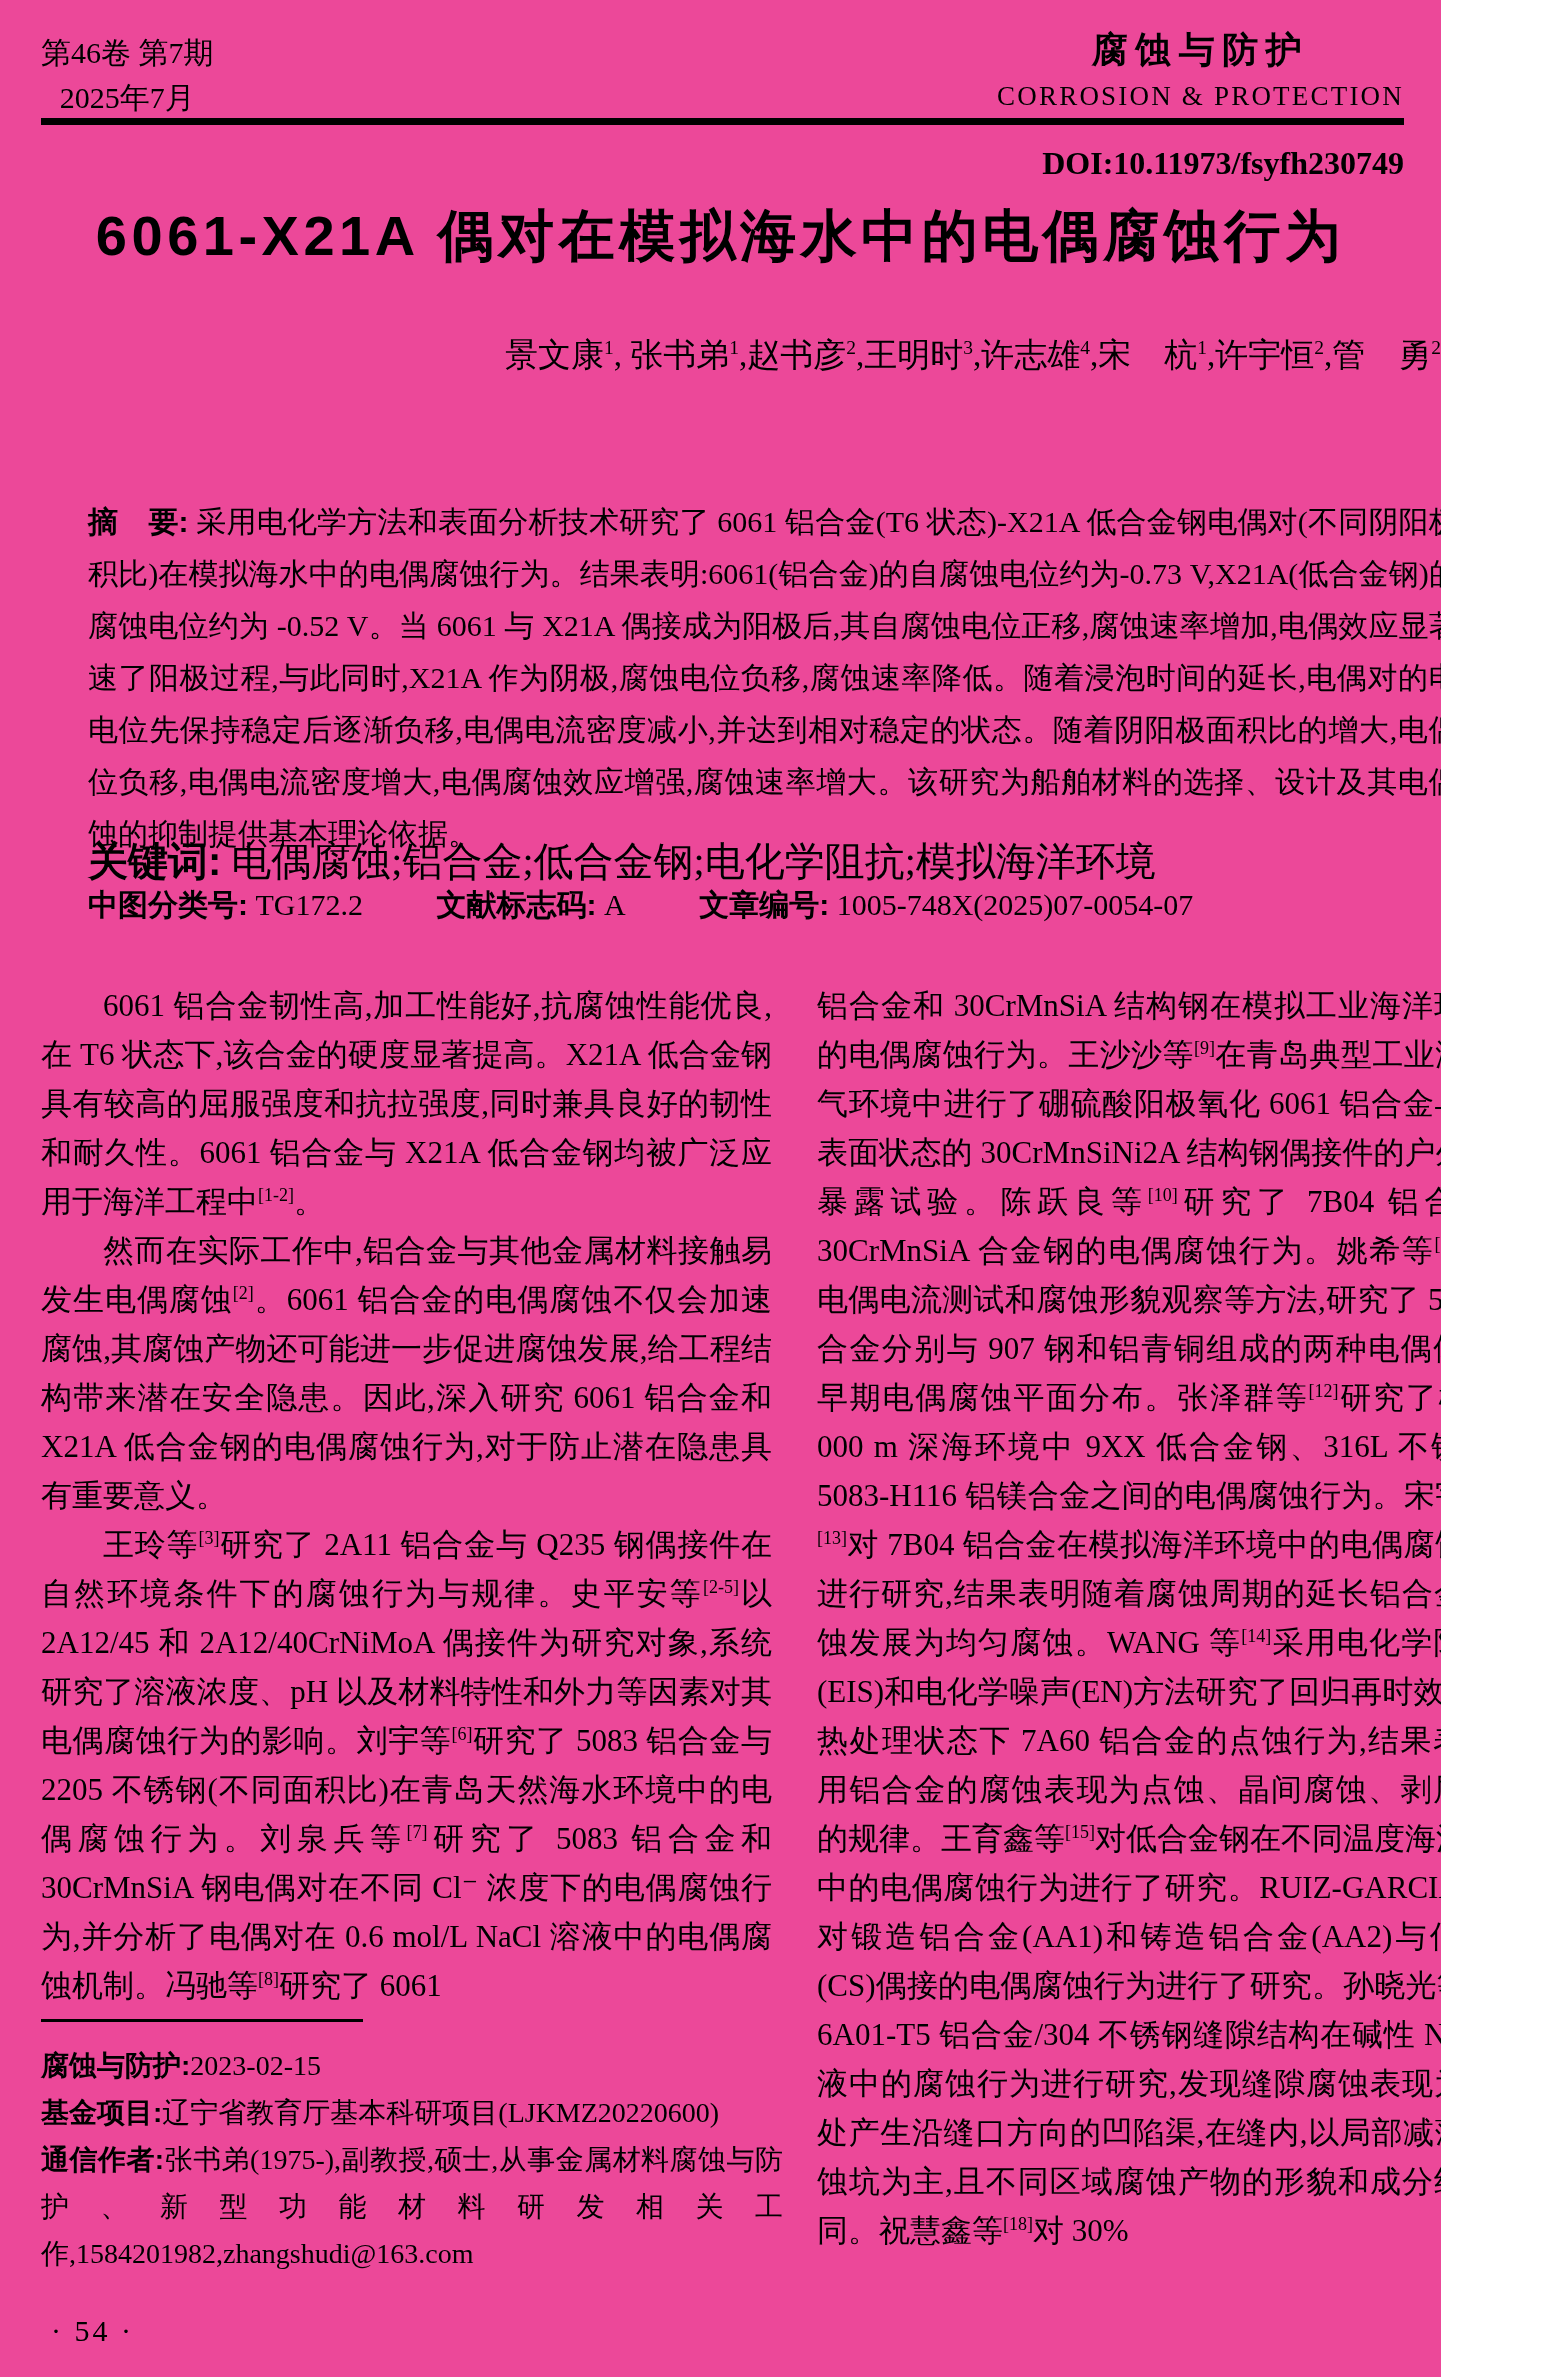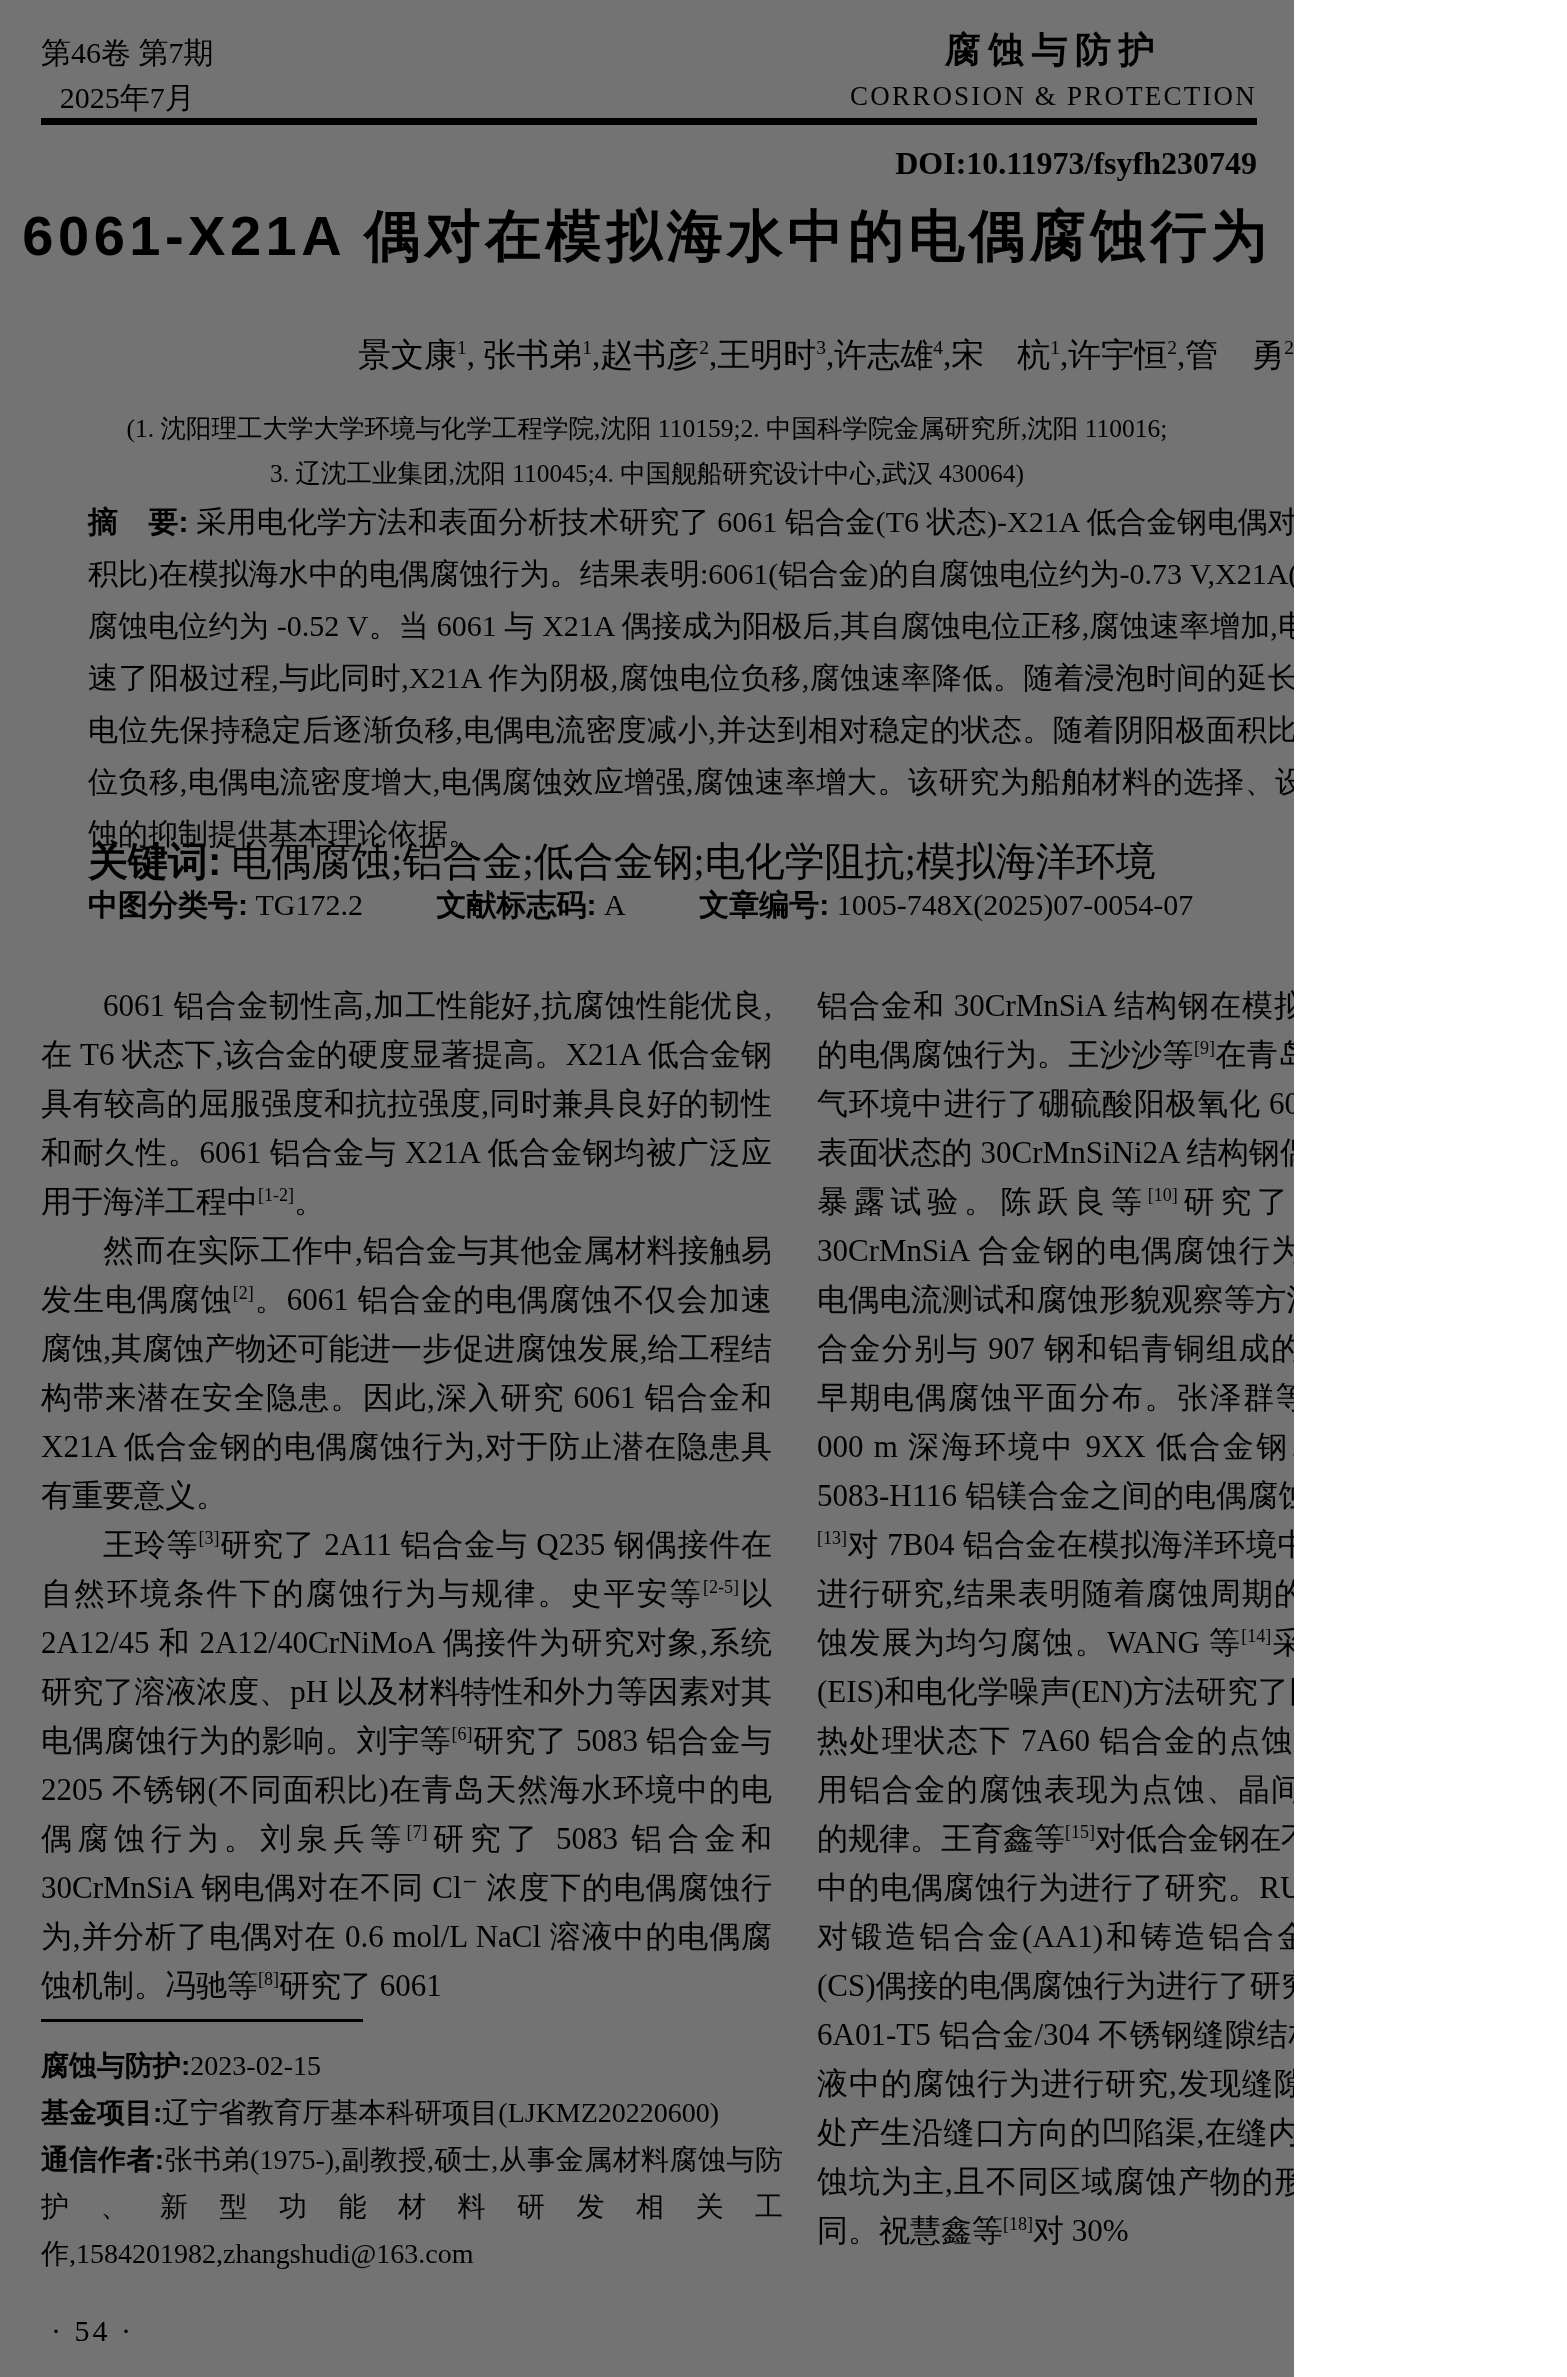--- a/index.html
+++ b/index.html
@@ -1,18 +1,18 @@
 <!DOCTYPE html>
 <html style="font-size:12px"><head>
 <meta charset="utf-8">
 <style>
   html,body { margin:0; padding:0; background:#ffffff; }
   .page {
-    position:relative; width:1294px; height:2377px;
-    background:#737373; color:#000; overflow:hidden;
+    position:relative; width:1441px; height:2377px;
+    background:#ec4899; color:#000; overflow:hidden;
     font-family:"Liberation Serif","DejaVu Serif",serif;
   }
   .ht { font-family:"Liberation Sans","DejaVu Sans",sans-serif; font-weight:bold; }
 
   
   .header { position:absolute; top:30px; left:41px; right:37px;
             display:flex; justify-content:space-between; align-items:flex-start; }
   .header-left, .header-right { font-size:30px; line-height:45px; text-align:center; }
   .header-center { text-align:center; }
   .journal-cn { font-family:"Liberation Sans","DejaVu Sans",sans-serif; font-weight:bold;
@@ -74,24 +74,20 @@
   </div>
 
   <div class="header-rule"></div>
 
   <div class="doi">DOI:10.11973/fsyfh230749</div>
 
   <div class="title">6061-X21A 偶对在模拟海水中的电偶腐蚀行为</div>
 
   <div class="authors">景文康<sup>1</sup>, 张书弟<sup>1</sup>,赵书彦<sup>2</sup>,王明时<sup>3</sup>,许志雄<sup>4</sup>,宋　杭<sup>1</sup>,许宇恒<sup>2</sup>,管　勇<sup>2</sup></div>
 
-  <div class="affiliations">
-    <div>(1. 沈阳理工大学大学环境与化学工程学院,沈阳 110159;2. 中国科学院金属研究所,沈阳 110016;</div>
-    <div>3. 辽沈工业集团,沈阳 110045;4. 中国舰船研究设计中心,武汉 430064)</div>
-  </div>
 
   <div class="abstract">
     <span class="ht">摘　要:</span>
     <span>采用电化学方法和表面分析技术研究了 6061 铝合金(T6 状态)-X21A 低合金钢电偶对(不同阴阳极面积比)在模拟海水中的电偶腐蚀行为。结果表明:6061(铝合金)的自腐蚀电位约为-0.73 V,X21A(低合金钢)的自腐蚀电位约为 -0.52 V。当 6061 与 X21A 偶接成为阳极后,其自腐蚀电位正移,腐蚀速率增加,电偶效应显著加速了阳极过程,与此同时,X21A 作为阴极,腐蚀电位负移,腐蚀速率降低。随着浸泡时间的延长,电偶对的电偶电位先保持稳定后逐渐负移,电偶电流密度减小,并达到相对稳定的状态。随着阴阳极面积比的增大,电偶电位负移,电偶电流密度增大,电偶腐蚀效应增强,腐蚀速率增大。该研究为船舶材料的选择、设计及其电偶腐蚀的抑制提供基本理论依据。</span>
   </div>
 
   <div class="keywords">
     <span class="ht">关键词:</span>
     <span>电偶腐蚀;铝合金;低合金钢;电化学阻抗;模拟海洋环境</span>
   </div>

